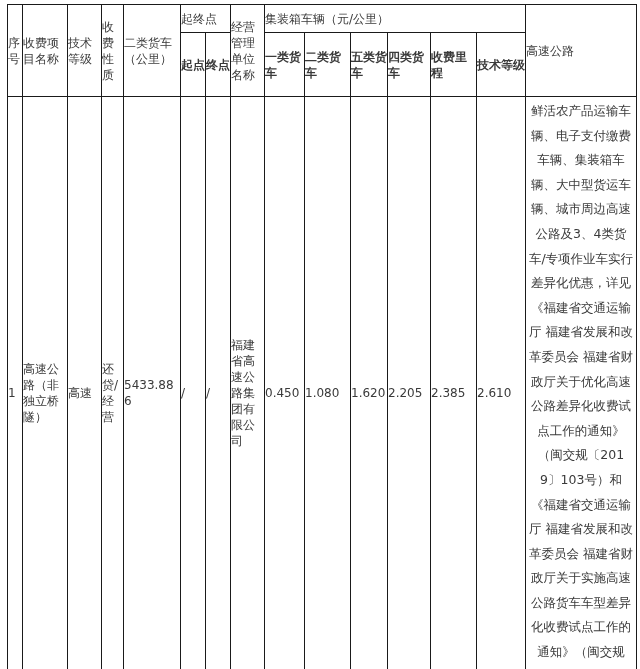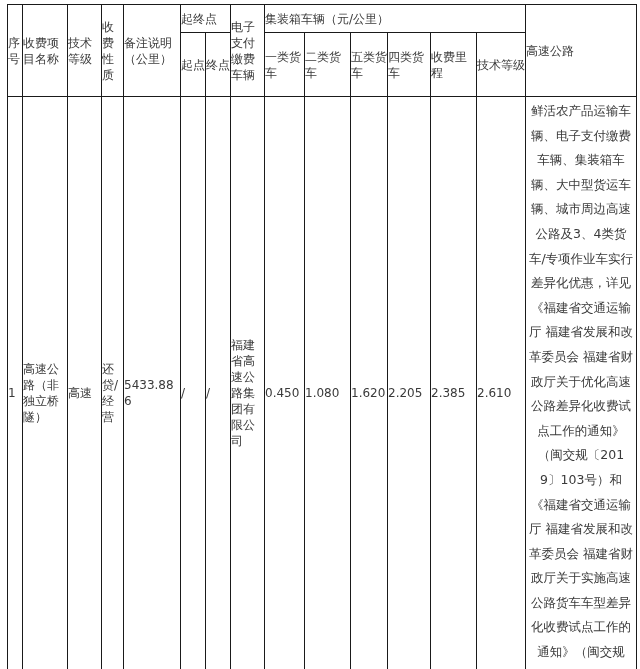--- a/index.html
+++ b/index.html
@@ -2,21 +2,21 @@
 <html><head>
 <meta charset="utf-8">
 <style>
   html,body{margin:0;padding:0;background:#fff;}
   body{width:640px;height:669px;overflow:hidden;position:relative;
        font-family:"DejaVu Sans","Liberation Sans",sans-serif;color:#3a3a3a;}
   table{position:absolute;left:7px;top:4px;border-collapse:collapse;table-layout:fixed;}
   td{border:1.5px solid #1a1a1a;text-align:left;vertical-align:middle;
      font-size:12px;line-height:16px;padding:0;word-break:break-all;}
   .h1{height:28px;}
-  .h2{height:64px;}
+  .h2{height:64px;font-weight:bold;}
   .body-row td{height:570px;}
   .remark{font-size:12.5px;line-height:24.6px;padding:0 2px;text-align:center;vertical-align:top;padding-top:2px;}
 </style>
 </head>
 <body>
 
 <table>
   <colgroup>
     <col style="width:15px">
       <col style="width:45px">
@@ -33,23 +33,23 @@
     <col style="width:46px">
       <col style="width:49px">
       <col style="width:111px">
   </colgroup>
   <tbody>
       <tr class="h1">
     <td rowspan="2">序号</td>
     <td rowspan="2">收费项目名称</td>
     <td rowspan="2">技术等级</td>
     <td rowspan="2">收费性质</td>
-    <td rowspan="2">备注说明（公里）</td>
+    <td rowspan="2">二类货车（公里）</td>
     <td colspan="2">起终点</td>
-    <td rowspan="2">电子支付缴费车辆</td>
+    <td rowspan="2">经营管理单位名称</td>
     <td colspan="6">集装箱车辆（元/公里）</td>
     <td rowspan="2">高速公路</td>
   </tr>
   <tr class="h2">
     <td>起点</td>
     <td>终点</td>
     <td>一类货车</td>
     <td>二类货车</td>
     <td>五类货车</td>
     <td>四类货车</td>

